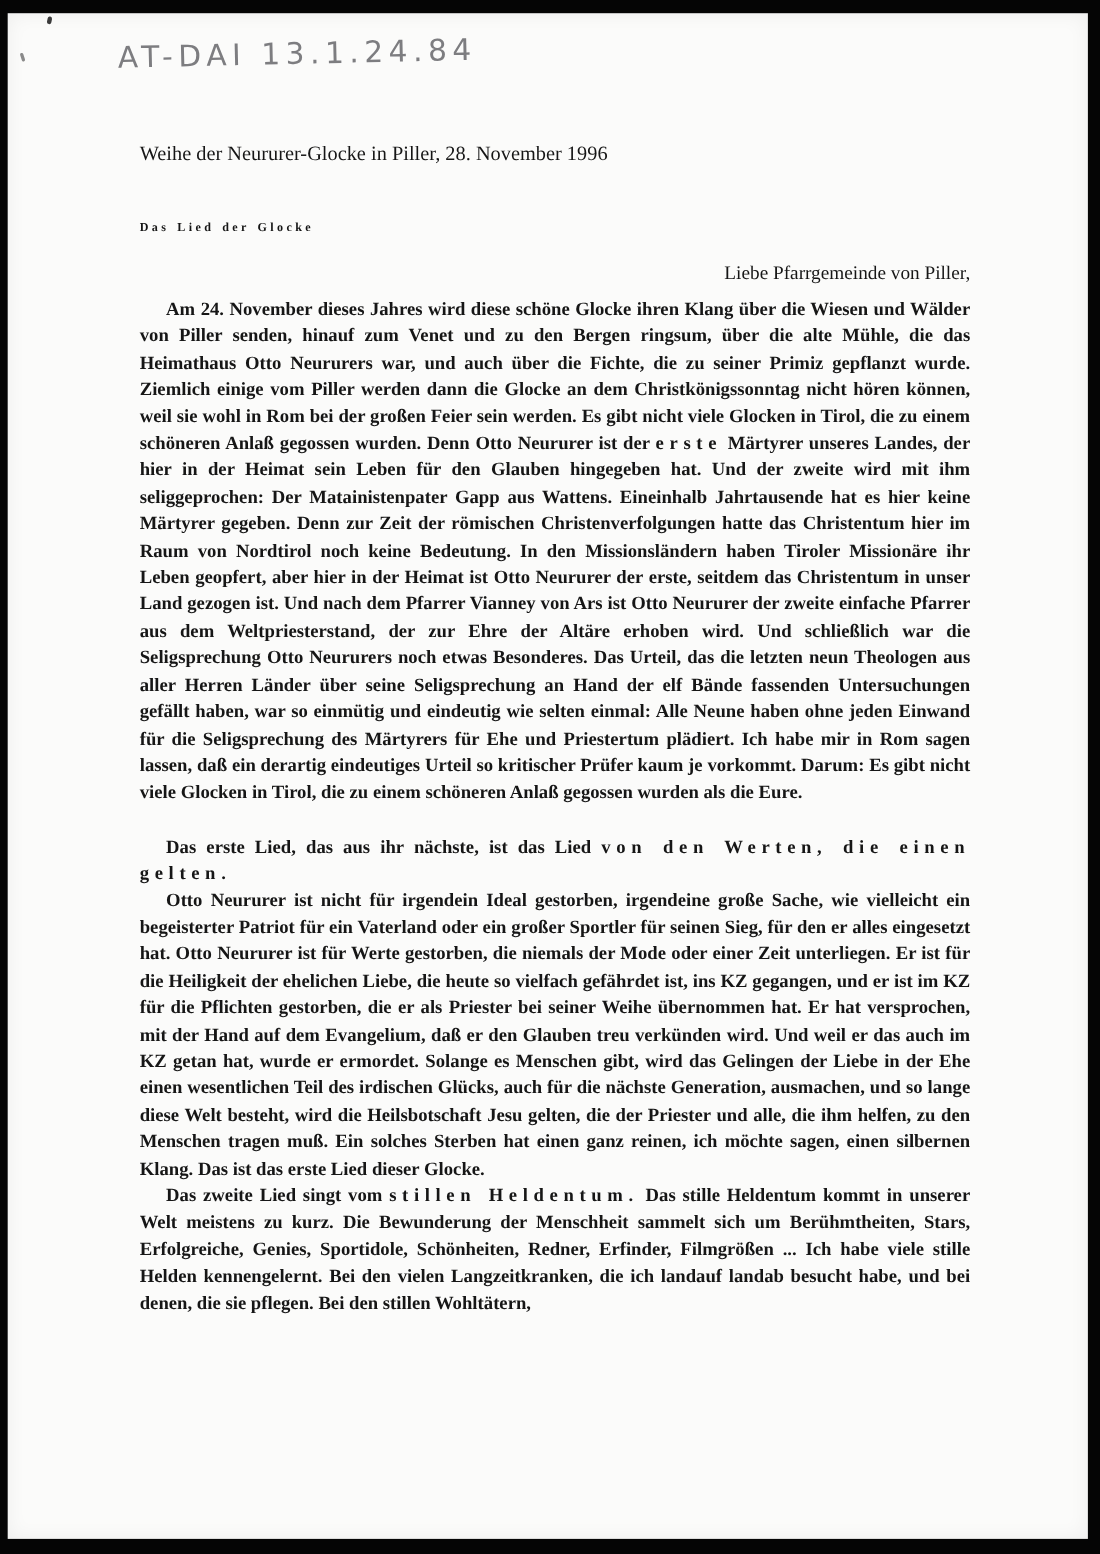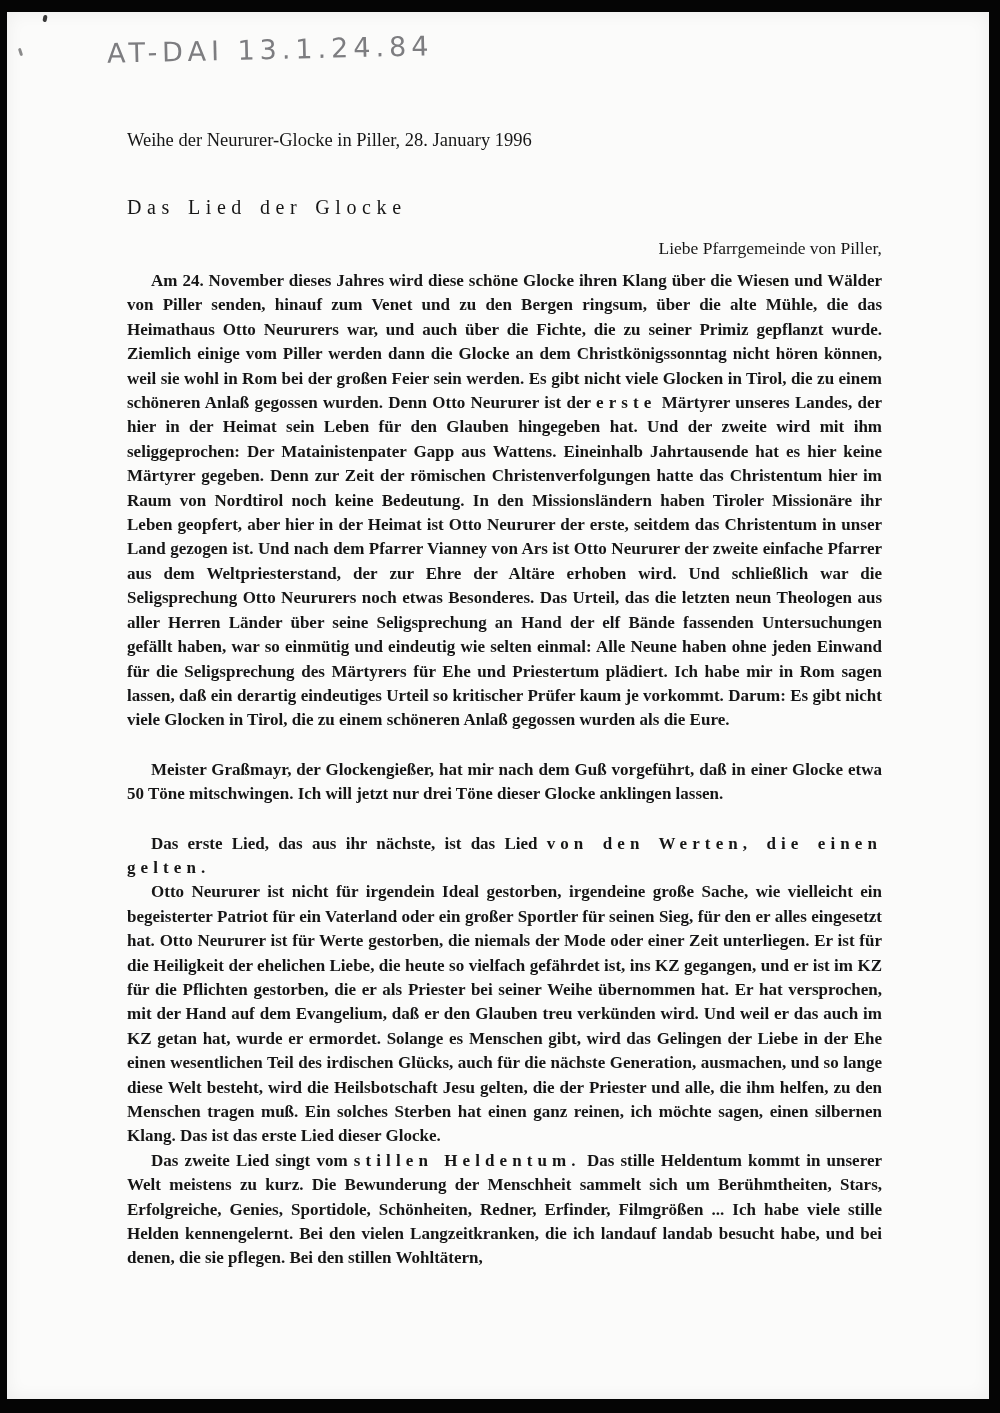--- a/index.html
+++ b/index.html
@@ -62,22 +62,22 @@
     color: #161616;
   }
   .doc-title {
     margin: 116px 0 0 0;
     font-size: 18.5px;
     font-weight: normal;
     line-height: 24px;
   }
   .doc-heading {
     margin: 43px 0 0 0;
-    font-size: 20px;
-    font-weight: normal;
+    font-size: 11px;
+    font-weight: bold;
     letter-spacing: 0.28em;
     word-spacing: 0.12em;
     line-height: 24px;
   }
   .salutation {
     margin: 17px 0 0 0;
     font-size: 17.5px;
     line-height: 24px;
     text-align: right;
   }
@@ -102,27 +102,26 @@
 </head>
 <body>
 
 <div class="scan-page">
   <span class="speck-1"></span>
   <span class="speck-2"></span>
 
   <div class="annotation">AT-DAI 13.1.24.84</div>
 
   <div class="content">
-    <p class="doc-title">Weihe der Neururer-Glocke in Piller, 28. January 1996</p>
+    <p class="doc-title">Weihe der Neururer-Glocke in Piller, 28. November 1996</p>
 
     <p class="doc-heading">Das Lied der Glocke</p>
 
     <p class="salutation">Liebe Pfarrgemeinde von Piller,</p>
 
     <div class="paragraphs">
         <p><span>Am 24. November dieses Jahres wird diese schöne Glocke ihren Klang über die Wiesen und Wälder von Piller senden, hinauf zum Venet und zu den Bergen ringsum, über die alte Mühle, die das Heimathaus Otto Neururers war, und auch über die Fichte, die zu seiner Primiz gepflanzt wurde. Ziemlich einige vom Piller werden dann die Glocke an dem Christkönigssonntag nicht hören können, weil sie wohl in Rom bei der großen Feier sein werden. Es gibt nicht viele Glocken in Tirol, die zu einem schöneren Anlaß gegossen wurden. Denn Otto Neururer ist der </span><span class="sperr">erste</span><span> Märtyrer unseres Landes, der hier in der Heimat sein Leben für den Glauben hingegeben hat. Und der zweite wird mit ihm seliggeprochen: Der Matainistenpater Gapp aus Wattens. Eineinhalb Jahrtausende hat es hier keine Märtyrer gegeben. Denn zur Zeit der römischen Christenverfolgungen hatte das Christentum hier im Raum von Nordtirol noch keine Bedeutung. In den Missionsländern haben Tiroler Missionäre ihr Leben geopfert, aber hier in der Heimat ist Otto Neururer der erste, seitdem das Christentum in unser Land gezogen ist. Und nach dem Pfarrer Vianney von Ars ist Otto Neururer der zweite einfache Pfarrer aus dem Weltpriesterstand, der zur Ehre der Altäre erhoben wird. Und schließlich war die Seligsprechung Otto Neururers noch etwas Besonderes. Das Urteil, das die letzten neun Theologen aus aller Herren Länder über seine Seligsprechung an Hand der elf Bände fassenden Untersuchungen gefällt haben, war so einmütig und eindeutig wie selten einmal: Alle Neune haben ohne jeden Einwand für die Seligsprechung des Märtyrers für Ehe und Priestertum plädiert. Ich habe mir in Rom sagen lassen, daß ein derartig eindeutiges Urteil so kritischer Prüfer kaum je vorkommt. Darum: Es gibt nicht viele Glocken in Tirol, die zu einem schöneren Anlaß gegossen wurden als die Eure.</span></p>
-        <p class="gap"><span>Meister Graßmayr, der Glockengießer, hat mir nach dem Guß vorgeführt, daß in einer Glocke etwa 50 Töne mitschwingen. Ich will jetzt nur drei Töne dieser Glocke anklingen lassen.</span></p>
         <p class="gap"><span>Das erste Lied, das aus ihr nächste, ist das Lied </span><span class="sperr">von den Werten, die einen gelten.</span></p>
         <p><span>Otto Neururer ist nicht für irgendein Ideal gestorben, irgendeine große Sache, wie vielleicht ein begeisterter Patriot für ein Vaterland oder ein großer Sportler für seinen Sieg, für den er alles eingesetzt hat. Otto Neururer ist für Werte gestorben, die niemals der Mode oder einer Zeit unterliegen. Er ist für die Heiligkeit der ehelichen Liebe, die heute so vielfach gefährdet ist, ins KZ gegangen, und er ist im KZ für die Pflichten gestorben, die er als Priester bei seiner Weihe übernommen hat. Er hat versprochen, mit der Hand auf dem Evangelium, daß er den Glauben treu verkünden wird. Und weil er das auch im KZ getan hat, wurde er ermordet. Solange es Menschen gibt, wird das Gelingen der Liebe in der Ehe einen wesentlichen Teil des irdischen Glücks, auch für die nächste Generation, ausmachen, und so lange diese Welt besteht, wird die Heilsbotschaft Jesu gelten, die der Priester und alle, die ihm helfen, zu den Menschen tragen muß. Ein solches Sterben hat einen ganz reinen, ich möchte sagen, einen silbernen Klang. Das ist das erste Lied dieser Glocke.</span></p>
         <p><span>Das zweite Lied singt vom </span><span class="sperr">stillen Heldentum.</span><span> Das stille Heldentum kommt in unserer Welt meistens zu kurz. Die Bewunderung der Menschheit sammelt sich um Berühmtheiten, Stars, Erfolgreiche, Genies, Sportidole, Schönheiten, Redner, Erfinder, Filmgrößen ... Ich habe viele stille Helden kennengelernt. Bei den vielen Langzeitkranken, die ich landauf landab besucht habe, und bei denen, die sie pflegen. Bei den stillen Wohltätern,</span></p>
       </div>
   </div>
 </div>
 
 </body></html>

